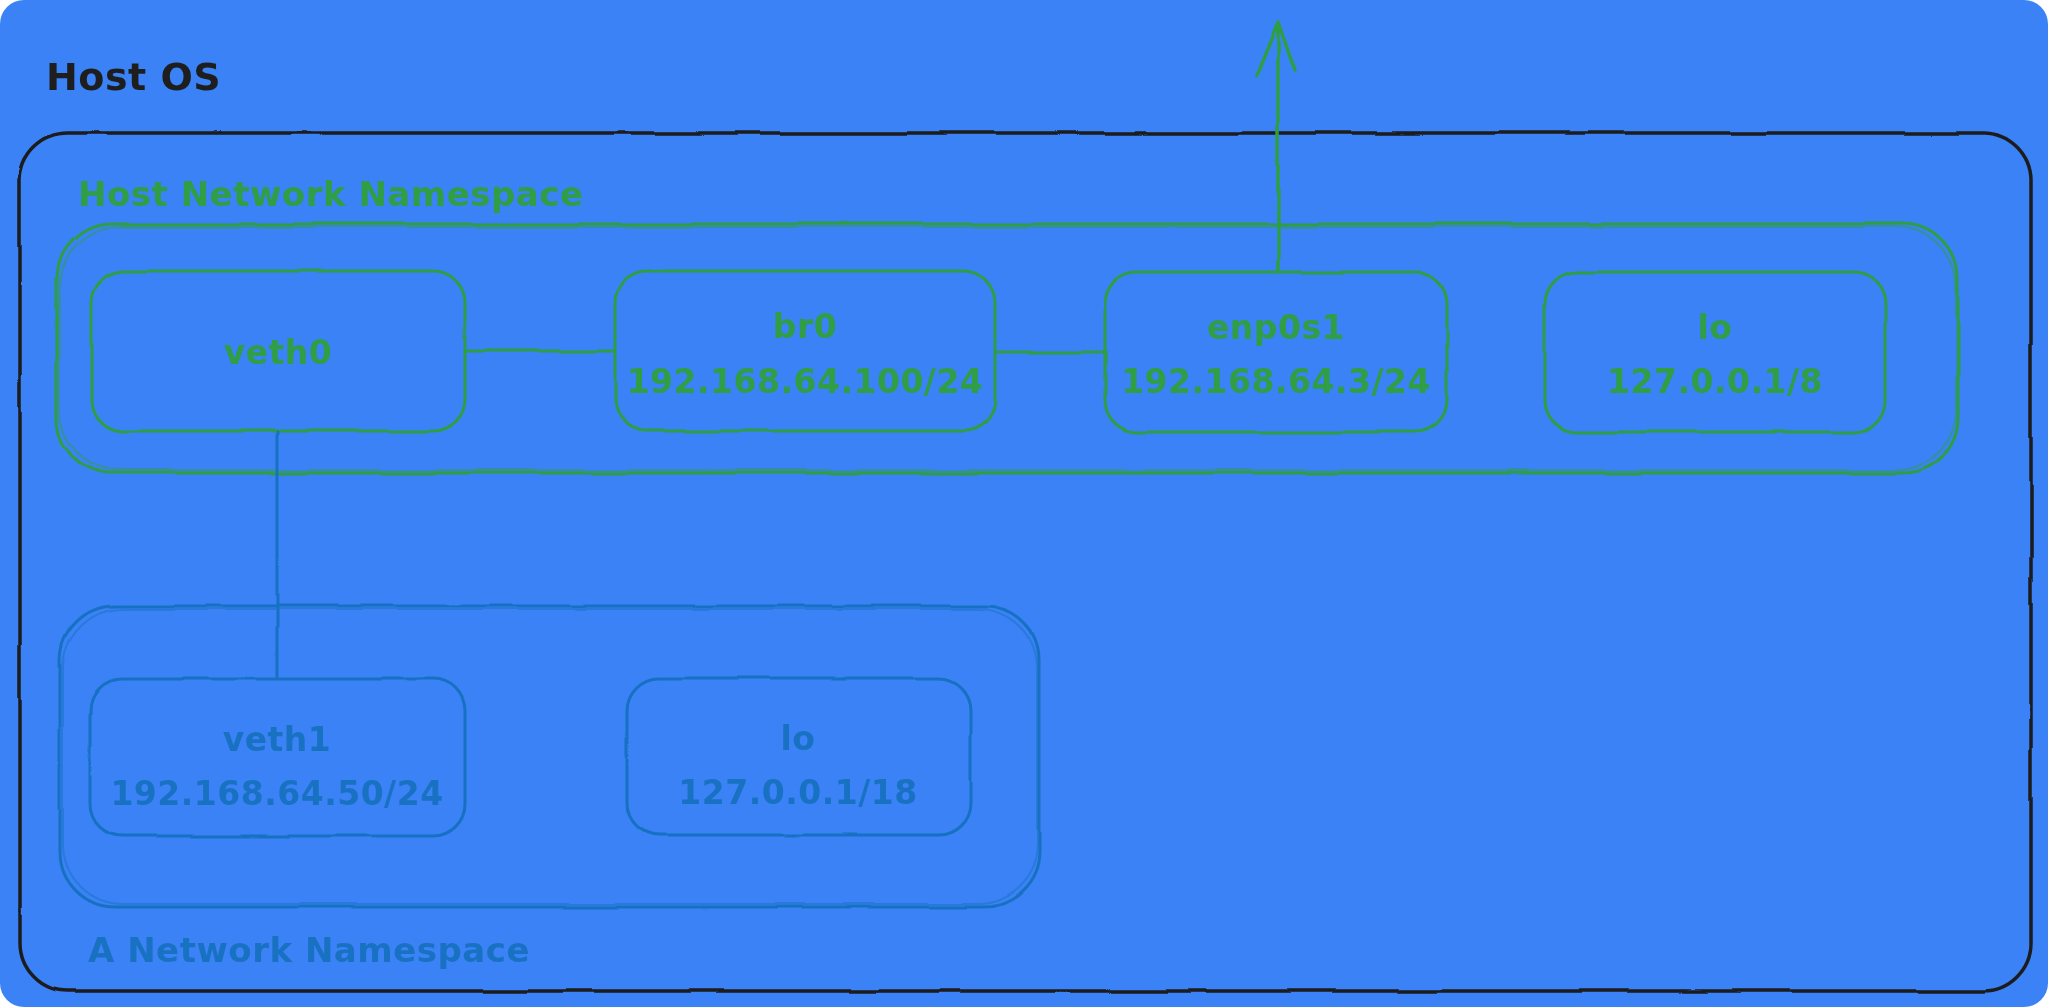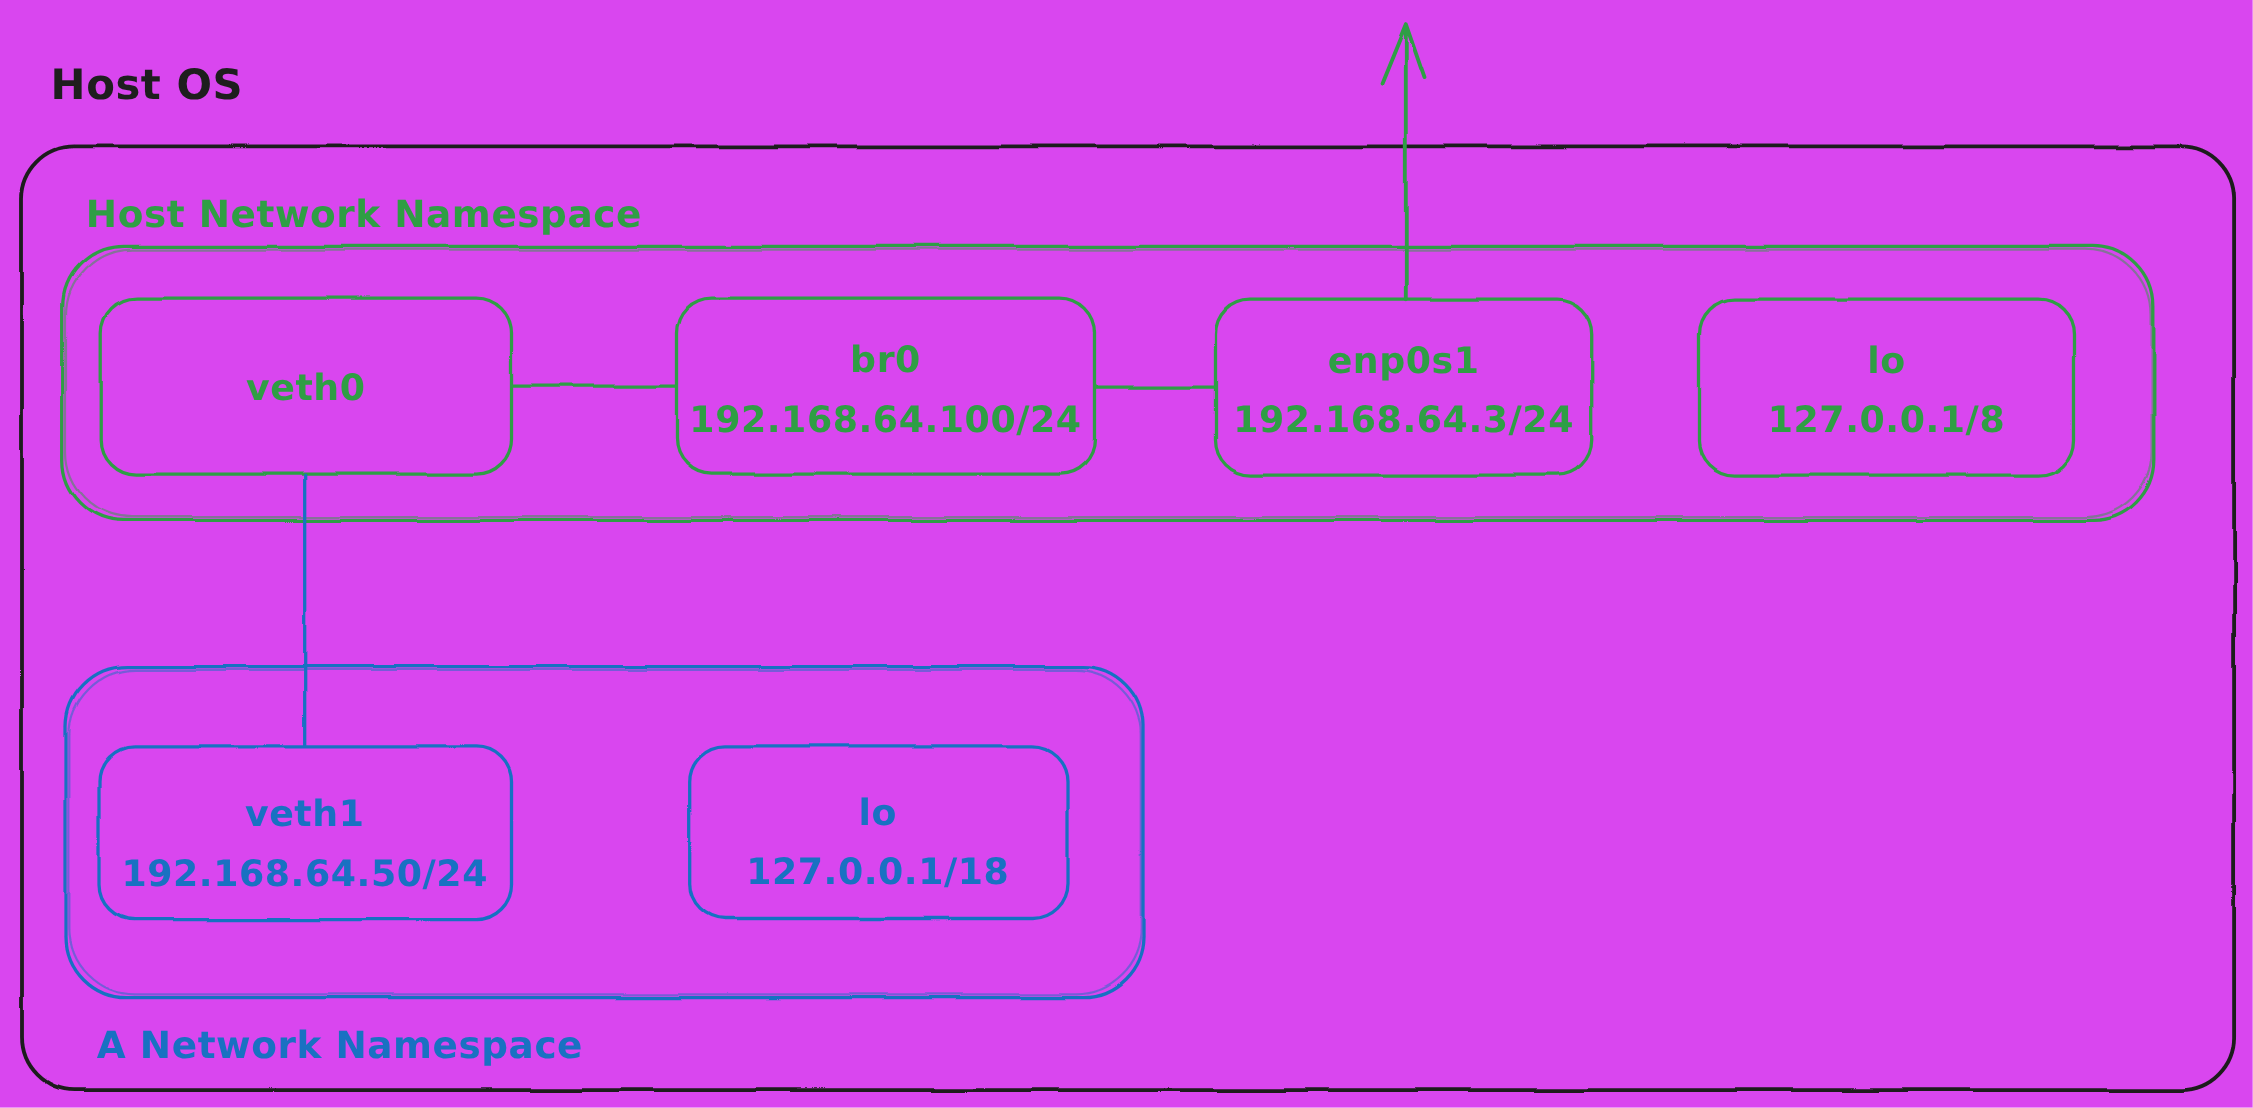--- a/index.html
+++ b/index.html
@@ -4,23 +4,24 @@
 <style>
   html, body {
     margin: 0;
     padding: 0;
     background: #ffffff;
   }
   #stage {
     position: relative;
     width: 2048px;
     height: 1007px;
-    background: #d946ef;
+    background: #3b82f6;
     font-family: "DejaVu Sans", "Liberation Sans", sans-serif;
     overflow: hidden;
+    border-radius: 24px;
   }
   svg { display: block; }
   .shape { fill: none; stroke-width: 3; stroke-linecap: round; stroke-linejoin: round; }
   .shape.thick { stroke-width: 3.5; }
   .echo { opacity: 0.5; stroke-width: 2; }
   text {
     font-family: "DejaVu Sans", "Liberation Sans", sans-serif;
     font-weight: 700;
     letter-spacing: 0.5px;
   }

